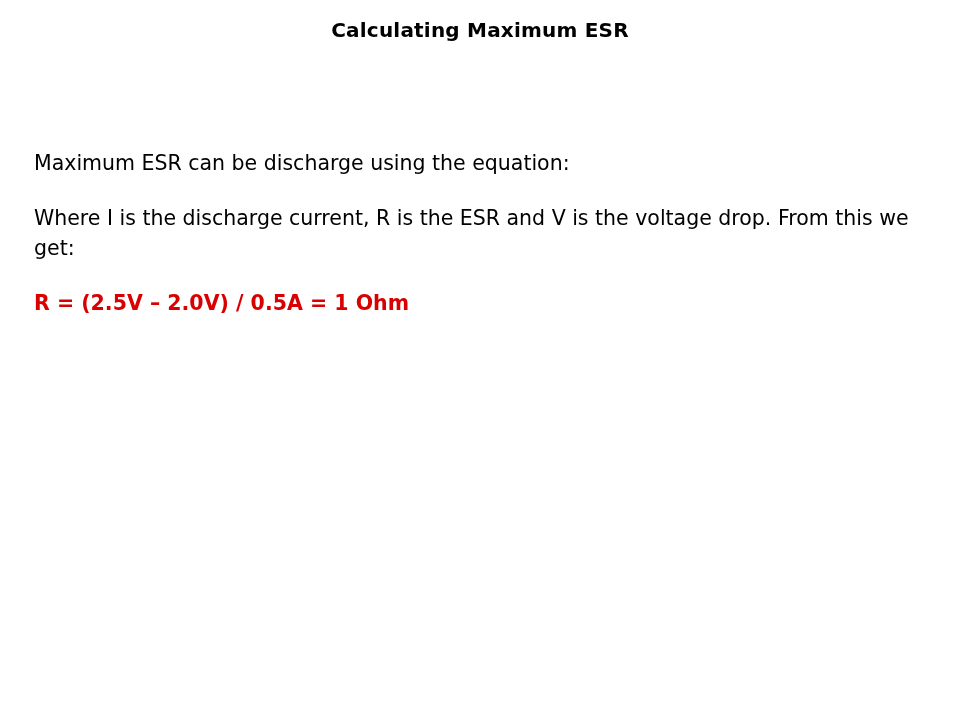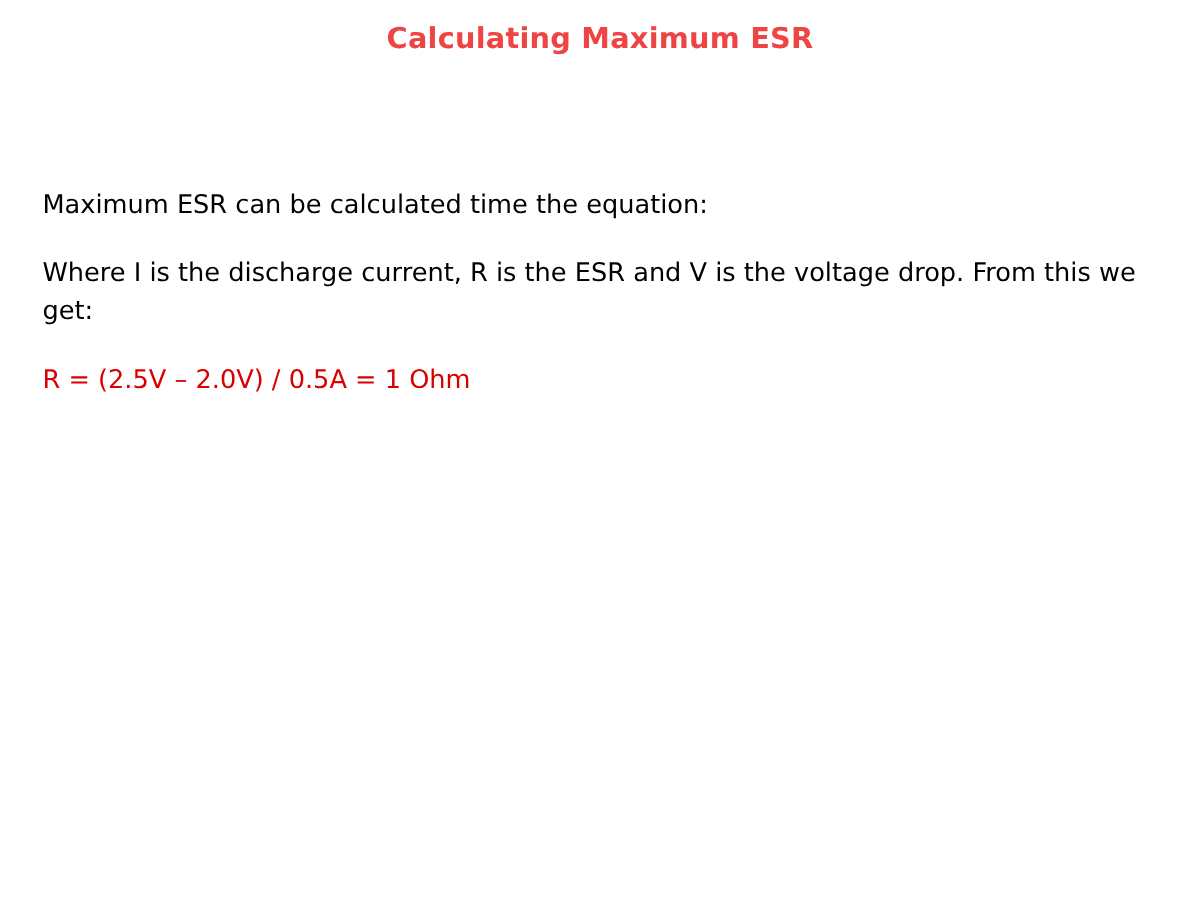--- a/index.html
+++ b/index.html
@@ -19,55 +19,56 @@
     width: 960px;
     height: 720px;
     box-sizing: border-box;
   }
   .slide-title {
     position: absolute;
     top: 18px;
     left: 0;
     width: 960px;
     text-align: center;
-    font-size: 23px;
+    font-size: 20px;
     font-weight: bold;
     letter-spacing: 0.2px;
-    color: #ef4444;
+    color: #000000;
   }
   .body-block {
     position: absolute;
     top: 148px;
     left: 34px;
     width: 890px;
   }
   .para {
     font-size: 20.5px;
     line-height: 1.47;
     color: #000000;
     margin: 0 0 25px 0;
     white-space: pre-wrap;
   }
   .para:last-child {
     margin-bottom: 0;
+    font-weight: bold;
   }
   .para.accent {
     color: #d80000;
   }
 </style>
 </head>
 <body>
 
 <div class="slide">
 
   <div class="slide-title">Calculating Maximum ESR</div>
 
   <div class="body-block">
 
-    <p class="para">Maximum ESR can be calculated time the equation:</p>
+    <p class="para">Maximum ESR can be discharge using the equation:</p>
 
 
     <p class="para">Where I is the discharge current, R is the ESR and V is the voltage drop. From this we get:</p>
 
 
 
     <p class="para accent">R = (2.5V – 2.0V) / 0.5A = 1 Ohm</p>
 
   </div>
 </div>

